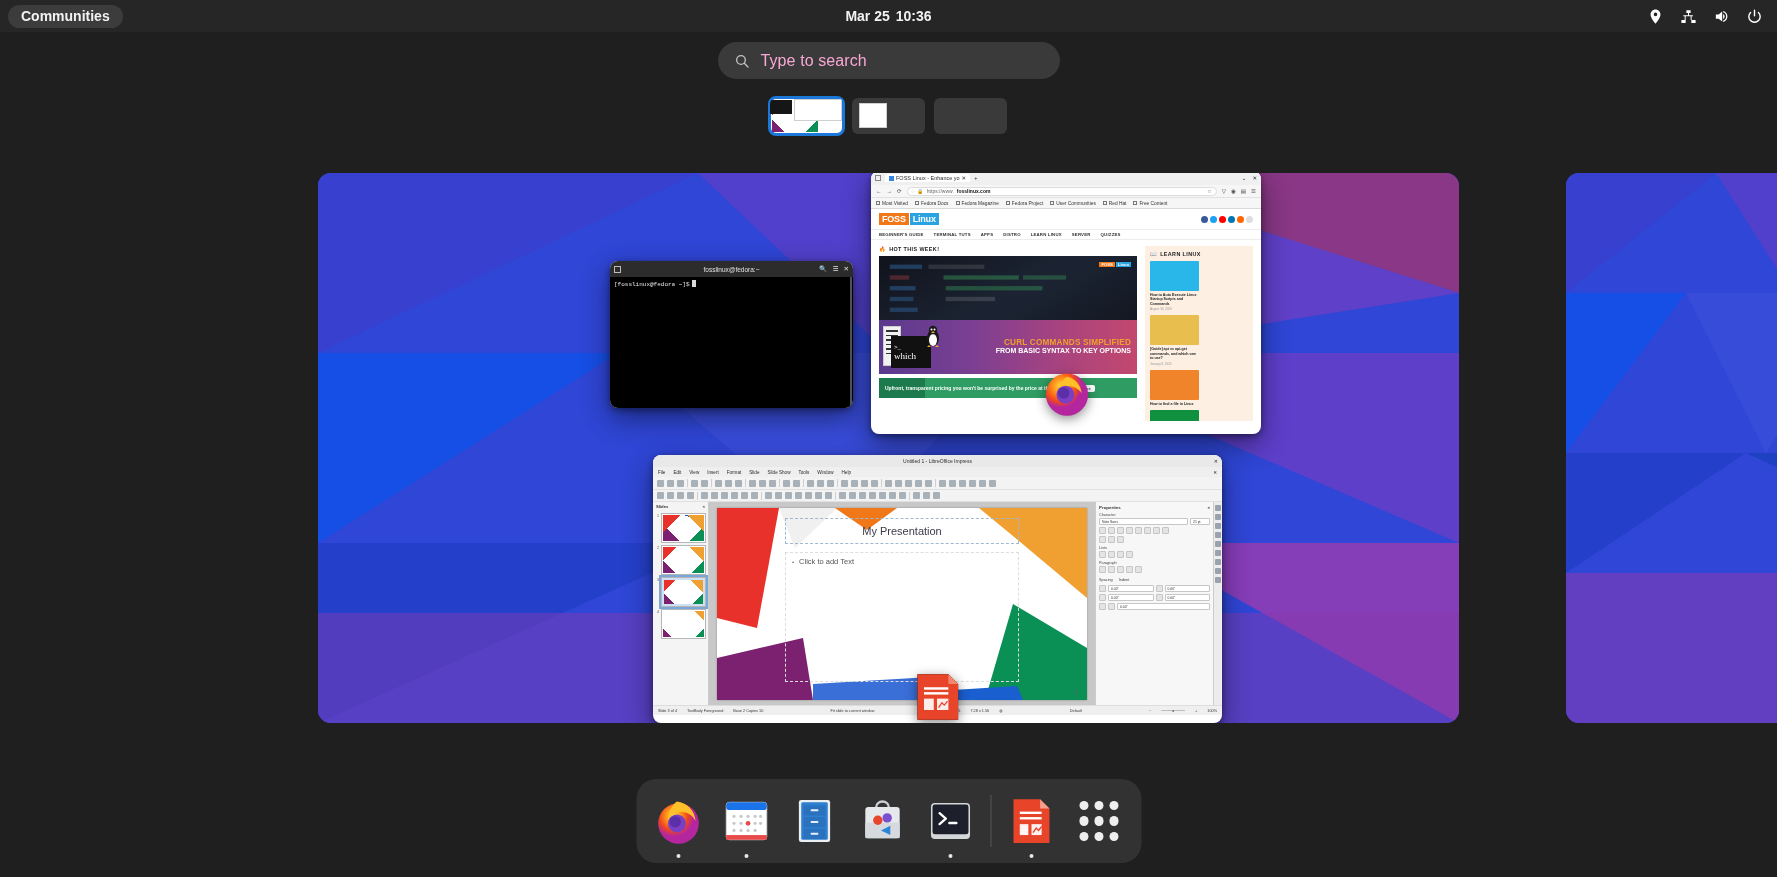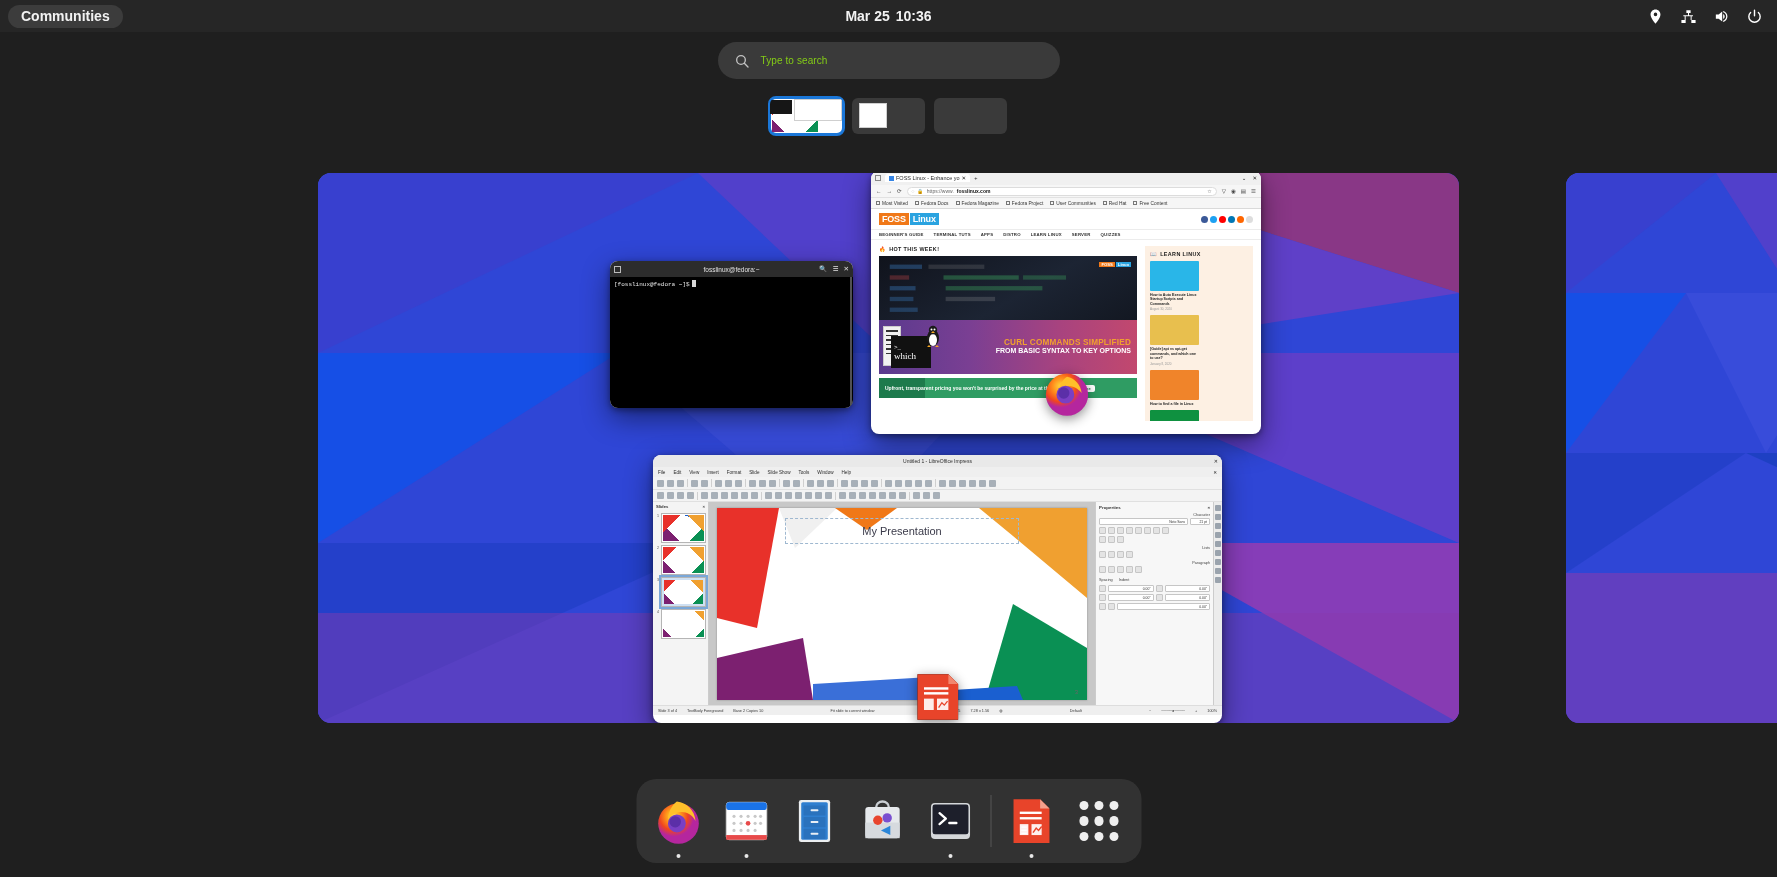--- a/index.html
+++ b/index.html
@@ -54,21 +54,21 @@
   #search-entry {
     width: 342px; height: 37px;
     background: #3a3a3a;
     border-radius: 19px;
     display: flex; align-items: center;
     padding: 0 16px;
     cursor: text;
   }
   #search-entry .mag { width: 16px; height: 16px; margin-right: 11px; flex: 0 0 auto; }
   #search-entry .placeholder {
-    color: #84cc16; font-size: 10px; letter-spacing: .1px;
+    color: #f9a8d4; font-size: 16px; letter-spacing: .1px;
   }
 
   
   #ws-strip {
     position: absolute; top: 98px; left: 0; width: 1777px;
     display: flex; justify-content: center; gap: 9px;
     z-index: 40;
   }
   .ws-thumb {
     width: 73px; height: 36px;
@@ -264,21 +264,21 @@
   .lo-menubar {
     height: 10px; background: #efefef; display: flex; align-items: center;
     gap: 8px; padding: 0 5px; font-size: 4.6px; color: #2b2b2b;
   }
   .lo-toolbar {
     height: 13px; background: #f3f3f3; display: flex; align-items: center;
     gap: 3px; padding: 0 4px; border-bottom: 1px solid #e0e0e0;
   }
   .lo-toolbar .ti { width: 7px; height: 7px; background: #9aa3ad; border-radius: 1px; opacity: .85; }
   .lo-toolbar .tsep { width: 1px; height: 8px; background: #cfcfcf; }
-  .lo-workarea { display: flex; height: 203px; background: #d9d9d9; text-align: right; }
+  .lo-workarea { display: flex; height: 203px; background: #d9d9d9; }
   .lo-slides {
     width: 56px; background: #f4f4f4; border-right: 1px solid #ccc; padding: 2px;
   }
   .lo-slides .hdr { font-size: 4.2px; font-weight: bold; color: #333; display: flex; justify-content: space-between; padding: 0 1px 2px; }
   .slide-thumb {
     height: 30px; margin: 2px 0 2px 6px; border: 1px solid #b5b5b5; background: #fff;
     position: relative; cursor: pointer;
   }
   .slide-thumb.sel { outline: 2px solid #7aa7d8; background: #cfe0f2; }
   .slide-thumb .num { position: absolute; left: -5px; top: 0; font-size: 3.6px; color: #555; }
@@ -752,20 +752,25 @@
               <polygon points="0,0 62,0 40,120 0,110" fill="#e8312a"></polygon>
               <polygon points="62,0 120,0 78,40" fill="#f0f0f0"></polygon>
               <polygon points="118,0 180,0 150,22" fill="#f07818"></polygon>
               <polygon points="262,0 370,0 370,90 296,28" fill="#f0a030"></polygon>
               <polygon points="0,150 86,130 96,192 0,192" fill="#7c2070"></polygon>
               <polygon points="96,176 230,168 240,192 96,192" fill="#3a6fd8"></polygon>
               <polygon points="296,96 370,140 370,192 268,192" fill="#0a9054"></polygon>
               <polygon points="236,182 300,178 306,192 236,192" fill="#1a5fd0"></polygon>
             </svg>
             <div class="ph-title">My Presentation</div>
+            <div class="ph-body">
+              <div class="bullet">
+                  <span>Click to add Text</span>
+                </div>
+            </div>
             <div class="pgnum">3</div>
           </div>
         </div>
         <div class="lo-sidebar">
           <div class="panel-title">
             <span>Properties</span>
             <span>×</span>
           </div>
           <div class="grp">Character</div>
           <div class="row">

